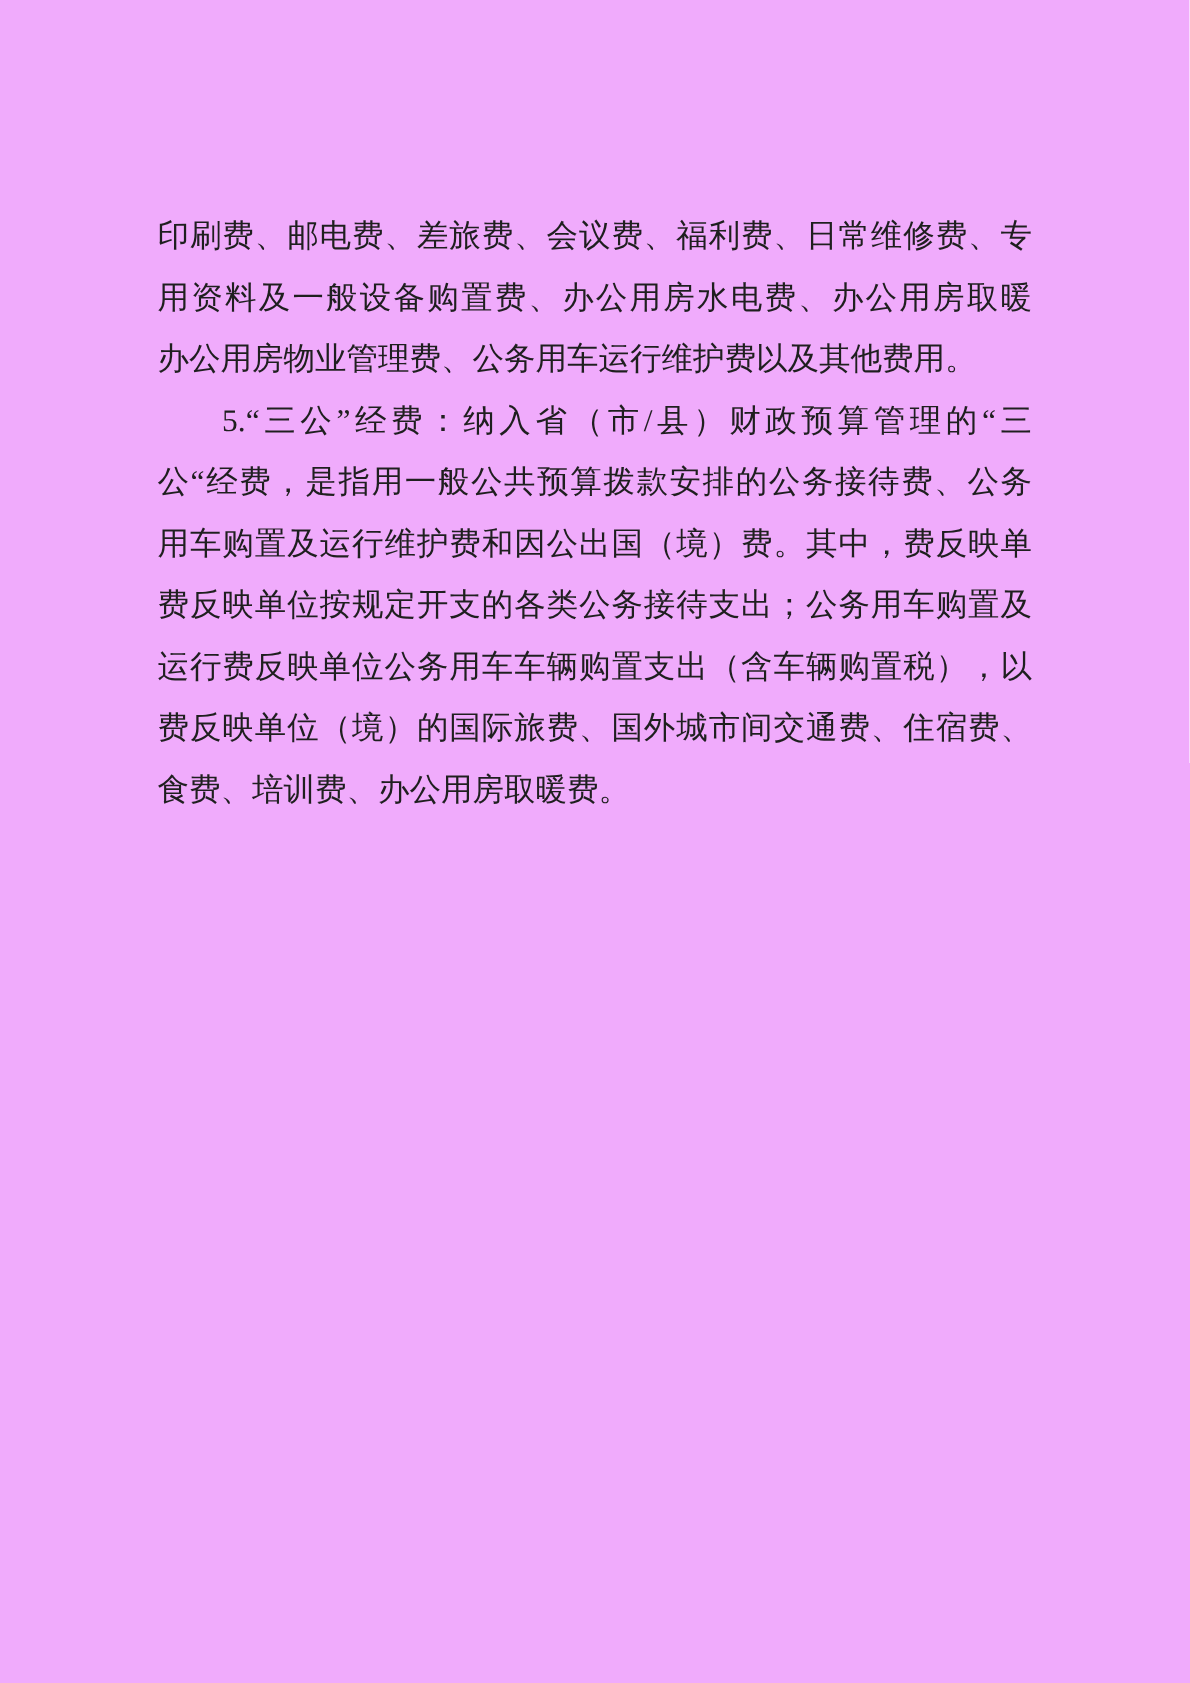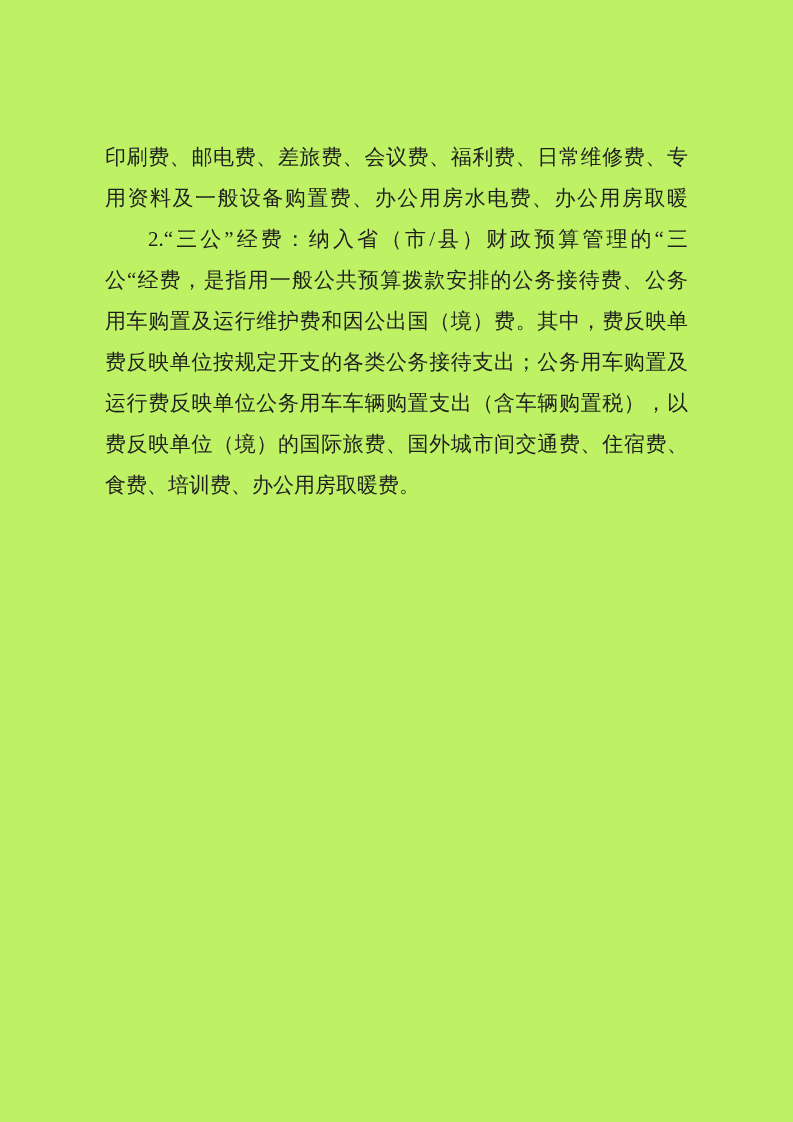--- a/index.html
+++ b/index.html
@@ -4,21 +4,21 @@
 <style>
   html, body {
     margin: 0;
     padding: 0;
     background: #ffffff;
   }
   .page {
     position: relative;
     width: 793px;
     height: 1122px;
-    background: #bef264;
+    background: #f0abfc;
     overflow: hidden;
     font-family: "Liberation Serif", "DejaVu Serif", serif;
   }
   .text-block {
     position: absolute;
     left: 105px;
     top: 137px;
     width: 583px;
     color: #1f1f1f;
     font-size: 21px;
@@ -43,23 +43,24 @@
   }
 </style>
 </head>
 <body style="background: rgb(255, 255, 255);">
 
 <div class="page">
   <div class="text-block" id="doc-body" style="color: rgb(31, 31, 31);">
       <div class="para">
         <div class="line">印刷费、邮电费、差旅费、会议费、福利费、日常维修费、专</div>
         <div class="line">用资料及一般设备购置费、办公用房水电费、办公用房取暖费、</div>
+        <div class="line last">办公用房物业管理费、公务用车运行维护费以及其他费用。</div>
       </div>
       <div class="para">
-        <div class="line indent">2.“三公”经费：纳入省（市/县）财政预算管理的“三</div>
+        <div class="line indent">5.“三公”经费：纳入省（市/县）财政预算管理的“三</div>
         <div class="line">公“经费，是指用一般公共预算拨款安排的公务接待费、公务</div>
         <div class="line">用车购置及运行维护费和因公出国（境）费。其中，费反映单位</div>
         <div class="line">费反映单位按规定开支的各类公务接待支出；公务用车购置及</div>
         <div class="line">运行费反映单位公务用车车辆购置支出（含车辆购置税），以及</div>
         <div class="line">费反映单位（境）的国际旅费、国外城市间交通费、住宿费、伙</div>
         <div class="line last">食费、培训费、办公用房取暖费。</div>
       </div>
     </div>
 </div>
 

